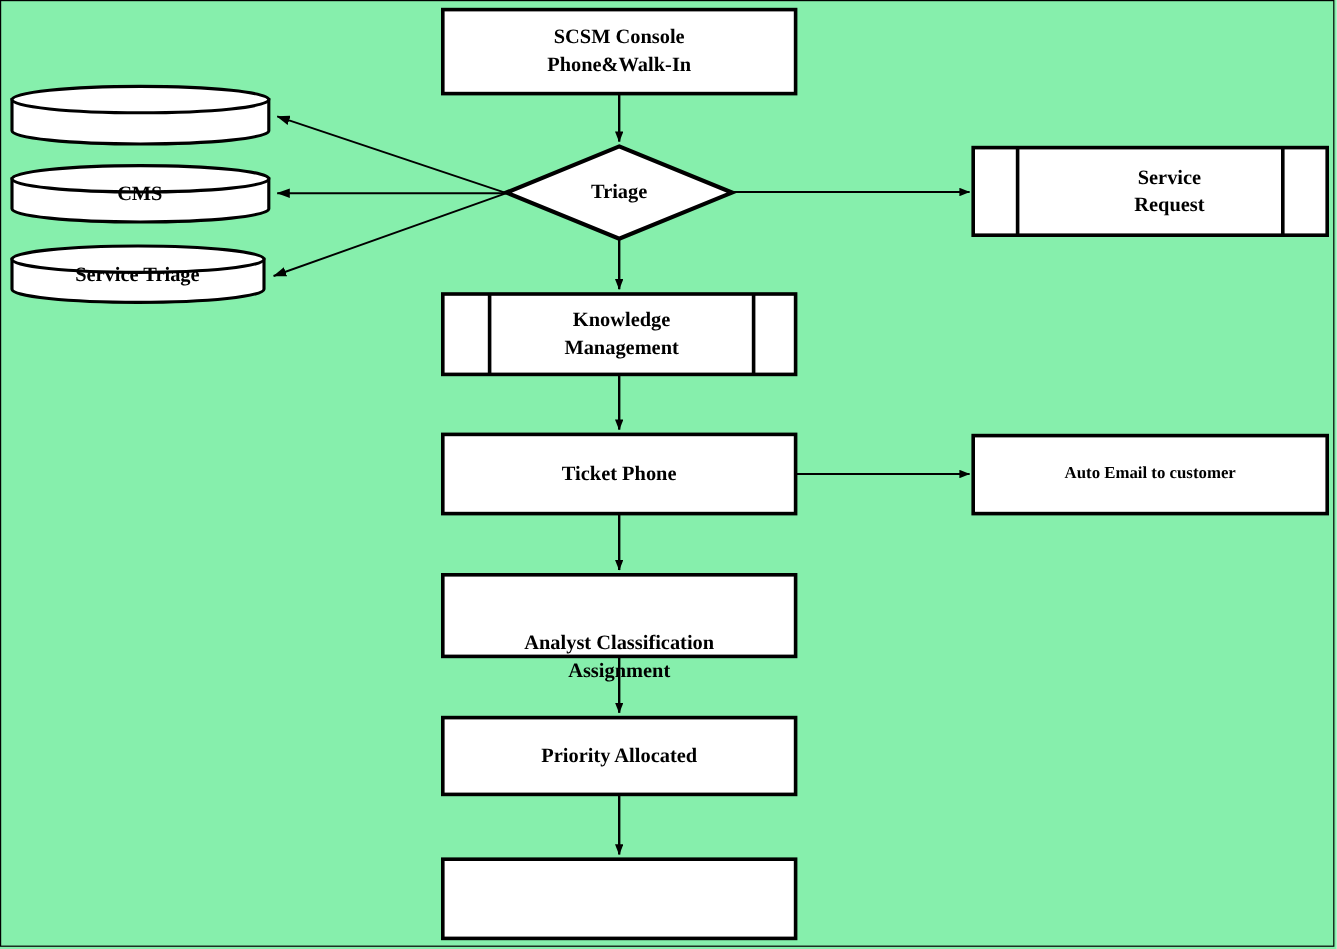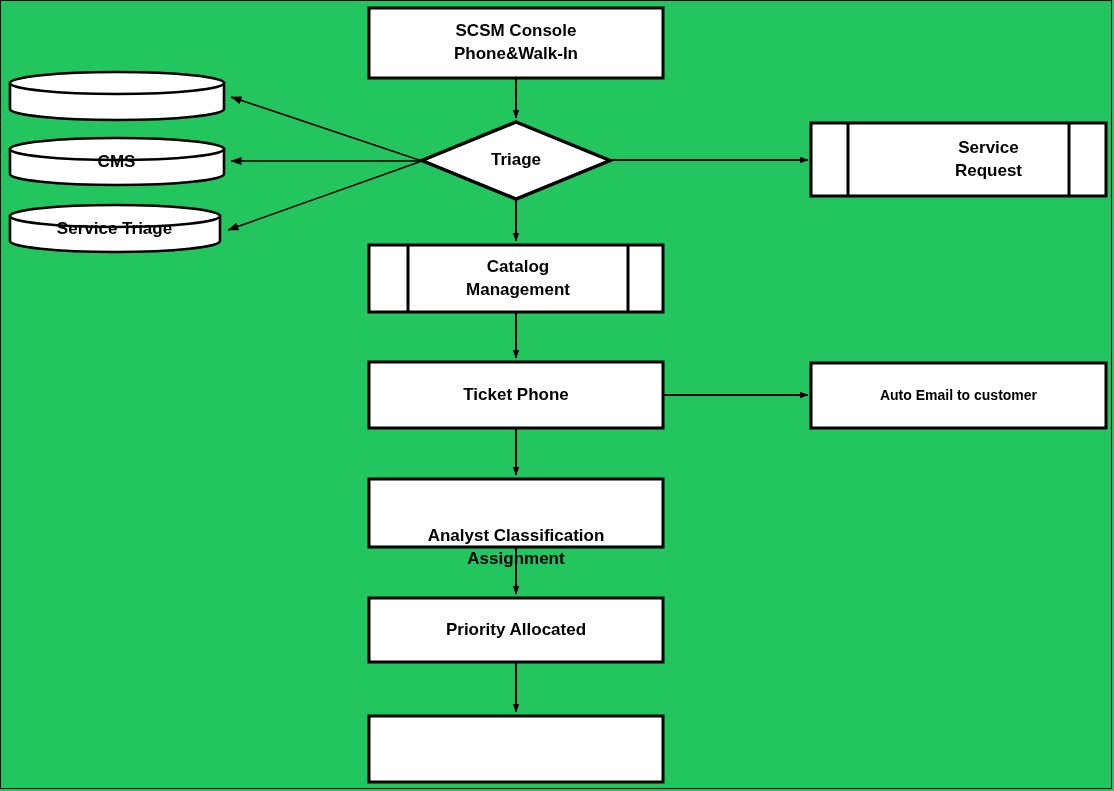--- a/index.html
+++ b/index.html
@@ -7,22 +7,23 @@
     padding: 0;
     background: #ffffff;
   }
   body {
     font-family: "Liberation Sans", sans-serif;
   }
   #canvas {
     position: relative;
     width: 1114px;
     height: 791px;
-    background: #22c55e;
+    background: #86efac;
     overflow: hidden;
+    font-family: Liberation Serif, serif;
   }
   #frame {
     position: absolute;
     left: 0;
     top: 0;
     width: 1112px;
     height: 789px;
     border: 1px solid #000000;
     box-sizing: border-box;
     pointer-events: none;
@@ -133,24 +134,24 @@
   <div class="node-label" style="left:369px; top:8px; width:294px; height:70px;">SCSM Console
 Phone&amp;Walk-In</div>
 
   <div class="node-label" style="left:422px; top:122px; width:188px; height:77px;">Triage</div>
 
 
   <div class="node-label" style="left:8px; top:142px; width:217px; height:40px;">CMS</div>
 
   <div class="node-label" style="left:8px; top:209px; width:213px; height:40px;">Service Triage</div>
 
-  <div class="node-label" style="left:848px; top:123px; width:253px; height:73px;padding-left:14px;">Service
+  <div class="node-label" style="left:848px; top:123px; width:253px; height:73px;">Service
 Request</div>
 
-  <div class="node-label" style="left:408px; top:245px; width:220px; height:67px;">Catalog
+  <div class="node-label" style="left:408px; top:245px; width:220px; height:67px;">Knowledge
 Management</div>
 
   <div class="node-label" style="left:369px; top:362px; width:294px; height:66px;">Ticket Phone</div>
 
   <div class="node-label small" style="left:811px; top:363px; width:295px; height:65px;">Auto Email to customer</div>
 
   <div class="node-label" style="left:369px; top:479px; width:294px; height:68px;margin-top:35px;">Analyst Classification
 Assignment</div>
 
   <div class="node-label" style="left:369px; top:598px; width:294px; height:64px;">Priority Allocated</div>

